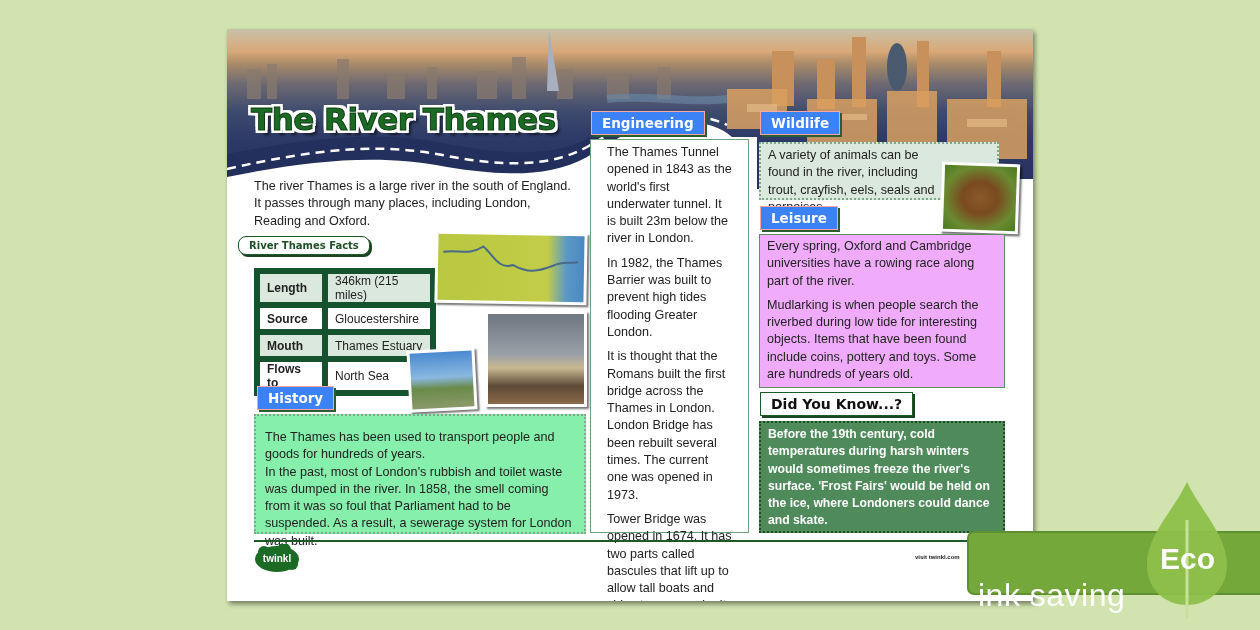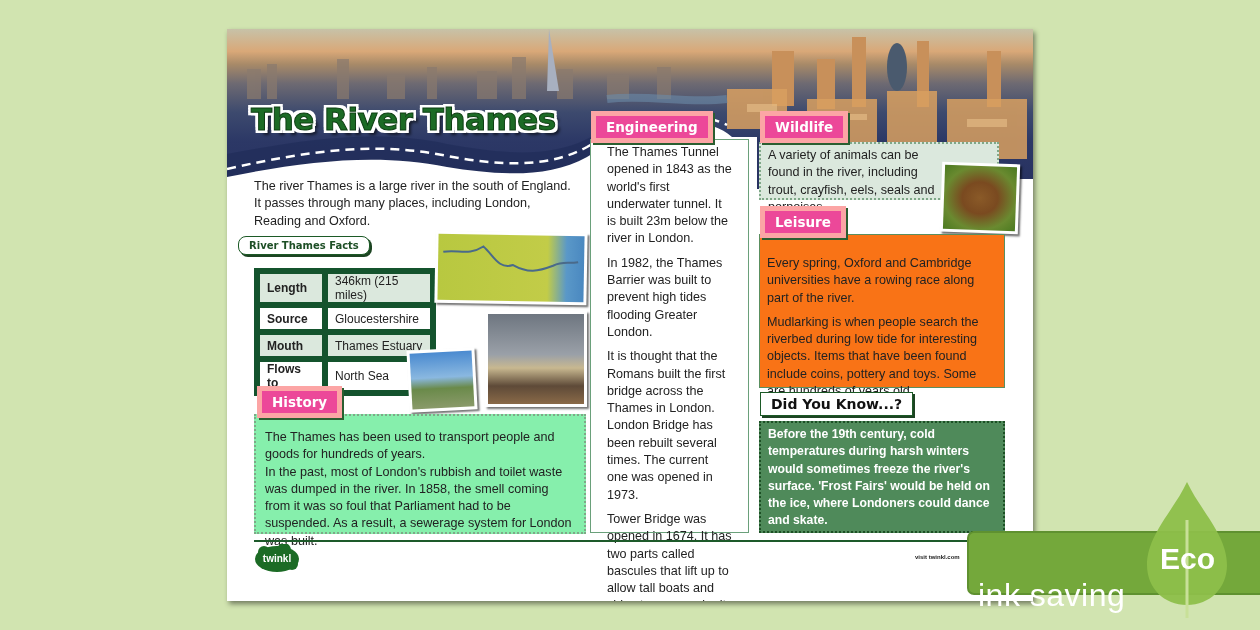--- a/index.html
+++ b/index.html
@@ -26,23 +26,23 @@
     text-shadow: 3px 0 0 #fff, -3px 0 0 #fff, 0 3px 0 #fff, 0 -3px 0 #fff,
                  3px 3px 0 #fff, -3px -3px 0 #fff, 3px -3px 0 #fff, -3px 3px 0 #fff,
                  5px 5px 3px rgba(0,0,0,0.6);
   }
 
   .txt { font-family: "Liberation Sans", sans-serif; font-size: 12.6px; line-height: 17.3px; color: #222; }
 
   .intro { position: absolute; left: 27px; top: 149px; width: 320px; }
 
   .hdr {
-    position: absolute; background: #ec4899; color: #fff; font-weight: bold;
+    position: absolute; background: #3b82f6; color: #fff; font-weight: bold;
     font-family: "DejaVu Sans", sans-serif; font-size: 13.5px;
-    padding: 3px 10px; border: 5px solid #fca5a5; box-shadow: 2px 2px 0 #2a5e30;
+    padding: 3px 10px; border: 1px solid #fca5a5; box-shadow: 2px 2px 0 #2a5e30;
   }
   .hdr.white { background: #fff; color: #1e4f26; border: 1px solid #1c5a26; box-shadow: 2px 2px 0 #1c4422; }
   .hdr.white.dyk { color: #111; }
 
   .facts-table { position: absolute; left: 27px; top: 239px; width: 182px; border-collapse: collapse; }
   .facts-table td { border: 6px solid #14532d; font-family: "Liberation Sans", sans-serif; font-size: 12px; height: 27px; padding: 0 7px; color: #222; }
   .facts-table td.k { font-weight: bold; width: 68px; }
   .facts-table tr:nth-child(odd) td { background: #dbe8dd; }
   .facts-table tr:nth-child(even) td { background: #fff; }
 
@@ -60,21 +60,21 @@
     background: #fff; border: 1px solid #6aa07a; padding: 4px 16px;
   }
   .eng-box p + p { margin-top: 7px; }
 
   .wild-box {
     position: absolute; left: 532px; top: 113px; width: 240px; height: 58px;
     background: #dbe8dd; border: 2px dotted #7fa888; padding: 3px 7px;
   }
   .leisure-box {
     position: absolute; left: 532px; top: 205px; width: 246px; height: 154px;
-    background: #f97316; border: 1px solid #5a8f60; padding: 20px 7px;
+    background: #f0abfc; border: 1px solid #5a8f60; padding: 3px 7px;
   }
   .leisure-box p + p { margin-top: 7px; }
   .dyk-box {
     position: absolute; left: 532px; top: 392px; width: 246px; height: 112px;
     background: #4f8a5a; border: 2px dotted #1d4f25; padding: 3px 7px;
   }
   .dyk-box .txt { color: #fff; font-weight: bold; font-size: 12.2px; }
 
   .footer-line { position: absolute; left: 27px; top: 511px; width: 780px; height: 2px; background: #1d5a2a; }
   .logo { position: absolute; left: 27px; top: 515px; }

